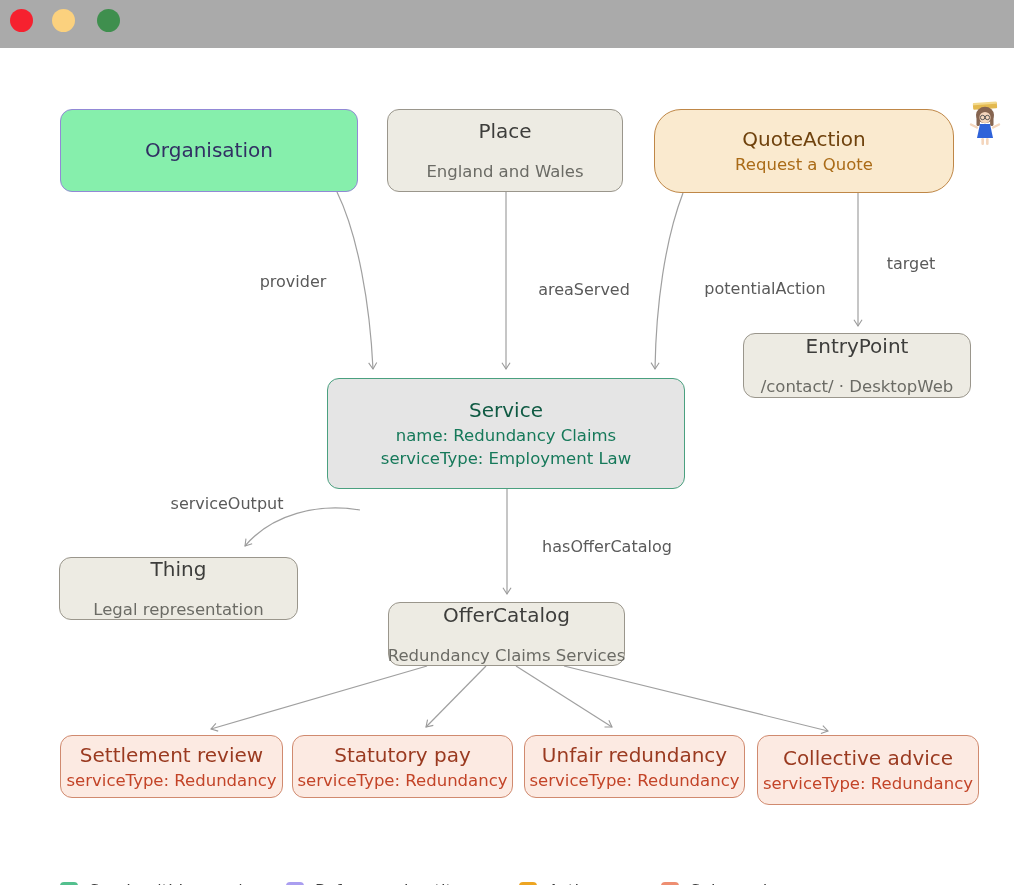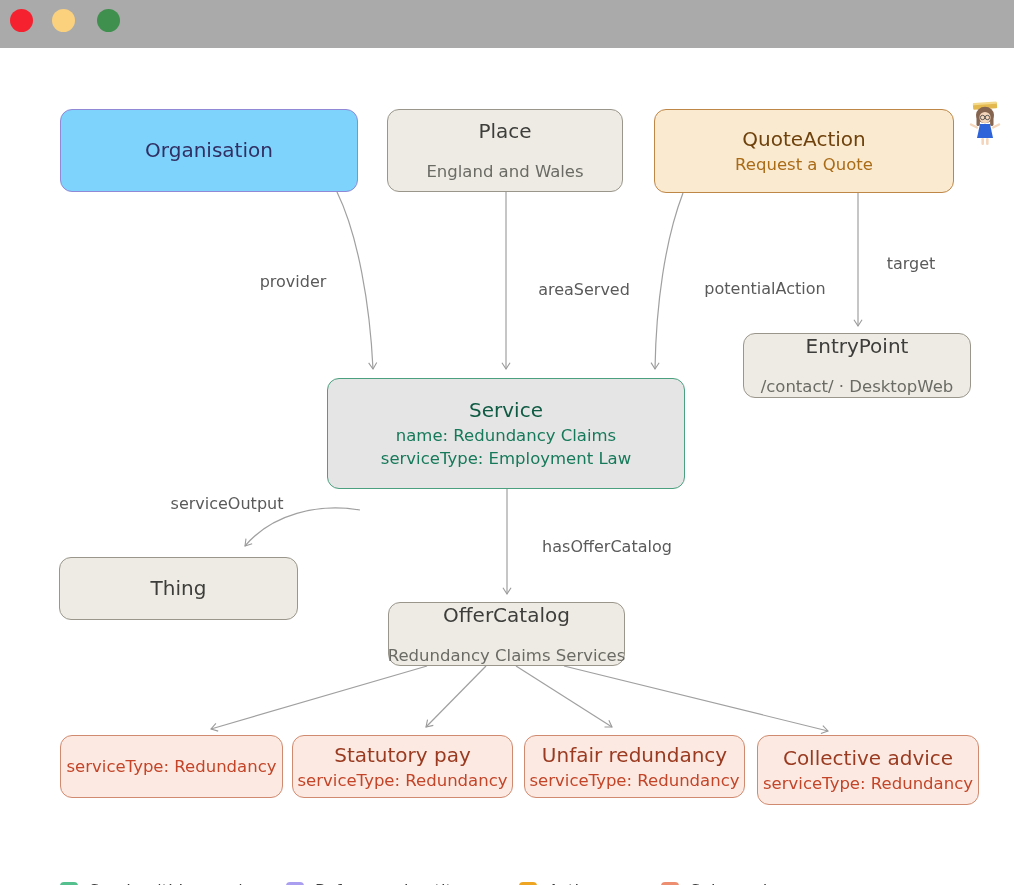--- a/index.html
+++ b/index.html
@@ -12,29 +12,29 @@
   .light.green{left:97px;}
 
   .canvas{position:absolute;left:0;top:48px;width:1014px;height:837px;background:#ffffff;}
   .edges{position:absolute;left:0;top:0;width:1014px;height:837px;}
 
   .node{position:absolute;display:flex;flex-direction:column;justify-content:center;align-items:center;
         border-radius:12px;border:1.5px solid;text-align:center;box-sizing:border-box;}
   .node .nt{font-size:20px;line-height:27px;white-space:nowrap;}
   .node .ns{font-size:16.5px;line-height:23px;white-space:nowrap;}
 
-  .node.purple{background:#7dd3fc;border-color:#9289d6;}
+  .node.purple{background:#86efac;border-color:#9289d6;}
   .node.purple .nt{color:#312f63;}
   .node.purple .ns{color:#5b50c5;}
 
   .node.gray{background:#edebe3;border-color:#9a968c;}
   .node.gray .nt{color:#3d3d3b;}
   .node.gray .ns{color:#6b6b65;margin-top:15px;}
 
-  .node.orange{background:#faeacf;border-color:#bf8747;}
+  .node.orange{background:#faeacf;border-color:#bf8747;border-radius:27px;}
   .node.orange .nt{color:#6f420d;}
   .node.orange .ns{color:#aa6b17;}
 
   .node.green{background:#e5e5e5;border-color:#4aa07f;}
   .node.green .nt{color:#0f5a43;}
   .node.green .ns{color:#16795a;}
 
   .node.salmon{background:#fceae2;border-color:#d08a6f;}
   .node.salmon .nt{color:#9a3a20;}
   .node.salmon .ns{color:#c34428;}
@@ -120,28 +120,30 @@
     </div>
 
     <div class="node green" style="left:327px;top:330px;width:358px;height:111px">
       <div class="nt">Service</div>
       <div class="ns">name: Redundancy Claims</div>
       <div class="ns">serviceType: Employment Law</div>
     </div>
 
     <div class="node gray" style="left:59px;top:509px;width:239px;height:63px">
       <div class="nt">Thing</div>
+      <div class="ns">Legal representation</div>
     </div>
 
     <div class="node gray" style="left:388px;top:554px;width:237px;height:64px">
       <div class="nt">OfferCatalog</div>
       <div class="ns">Redundancy Claims Services</div>
     </div>
 
     <div class="node salmon" style="left:60px;top:687px;width:223px;height:63px">
+      <div class="nt">Settlement review</div>
       <div class="ns">serviceType: Redundancy</div>
     </div>
 
     <div class="node salmon" style="left:292px;top:687px;width:221px;height:63px">
       <div class="nt">Statutory pay</div>
       <div class="ns">serviceType: Redundancy</div>
     </div>
 
     <div class="node salmon" style="left:524px;top:687px;width:221px;height:63px">
       <div class="nt">Unfair redundancy</div>

